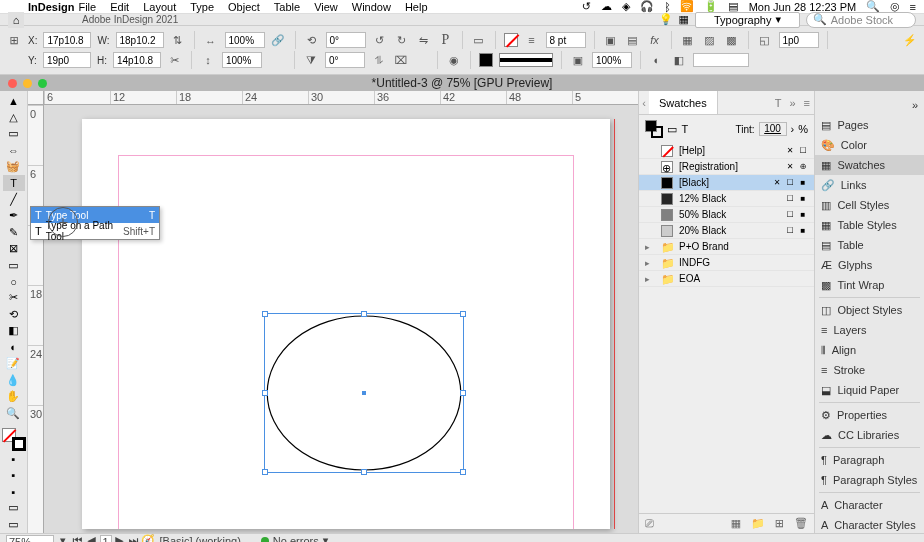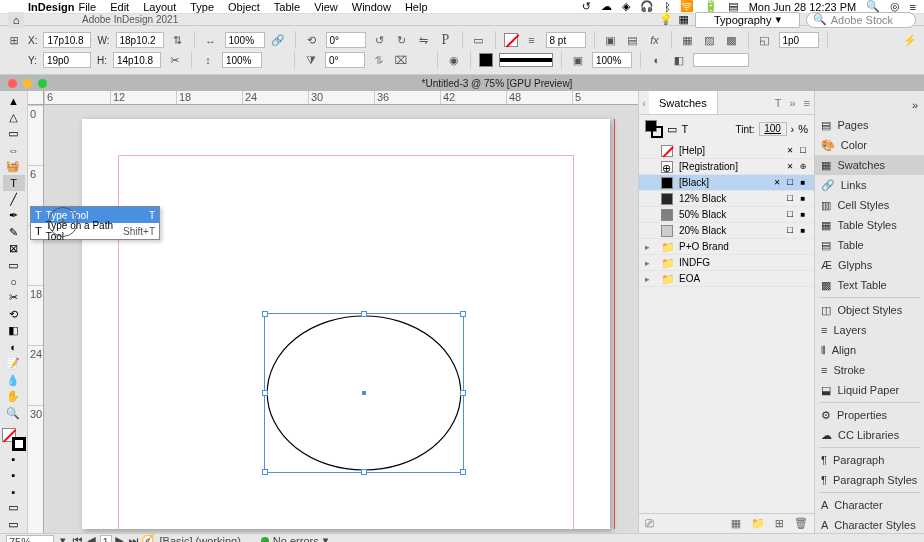--- a/index.html
+++ b/index.html
@@ -37,21 +37,21 @@
 .stroke-preview { width: 54px; height: 14px; background: #fff; border: 1px solid #888; display: flex; align-items: center; }
 .stroke-preview .line { width: 100%; height: 4px; background: #000; }
 
 
 .doc-tab-bar { height: 16px; background: #b8b8b8; display: flex; align-items: center; position: relative; }
 .traffic { display: flex; gap: 6px; padding: 0 8px; }
 .traffic span { width: 9px; height: 9px; border-radius: 50%; }
 .traffic .red { background: #ff5f57; }
 .traffic .yellow { background: #febc2e; }
 .traffic .green { background: #28c840; }
-.doc-tab-bar .doc-title { position: absolute; left: 50%; transform: translateX(-50%); font-size: 10px; color: #222; margin-left: 35px; }
+.doc-tab-bar .doc-title { position: absolute; left: 50%; transform: translateX(-50%); font-size: 12px; color: #222; }
 
 
 .main { display: flex; height: calc(542px - 14px - 12px - 44px - 16px - 14px); }
 
 
 #left-toolbar { width: 28px; background: #e8e8e8; border-right: 1px solid #ccc; display: flex; flex-direction: column; align-items: center; padding-top: 2px; }
 .tool { width: 22px; height: 16px; margin-bottom: 1px; display: flex; align-items: center; justify-content: center; cursor: default; position: relative; }
 .tool.active { background: #ccc; }
 .tool-swatch-group { margin-top: 6px; position: relative; width: 24px; height: 24px; }
 .tool-swatch-group .fill { position: absolute; top: 0; left: 0; width: 14px; height: 14px; background: #fff; border: 1px solid #888; }
@@ -477,21 +477,21 @@
       <div class="strip-item">
         <span>▤</span>
         <span>Table</span>
       </div>
       <div class="strip-item">
         <span>Æ</span>
         <span>Glyphs</span>
       </div>
       <div class="strip-item">
         <span>▩</span>
-        <span>Text Table</span>
+        <span>Tint Wrap</span>
       </div>
       <div class="strip-sep"></div>
       <div class="strip-item">
         <span>◫</span>
         <span>Object Styles</span>
       </div>
       <div class="strip-item">
         <span>≡</span>
         <span>Layers</span>
       </div>

